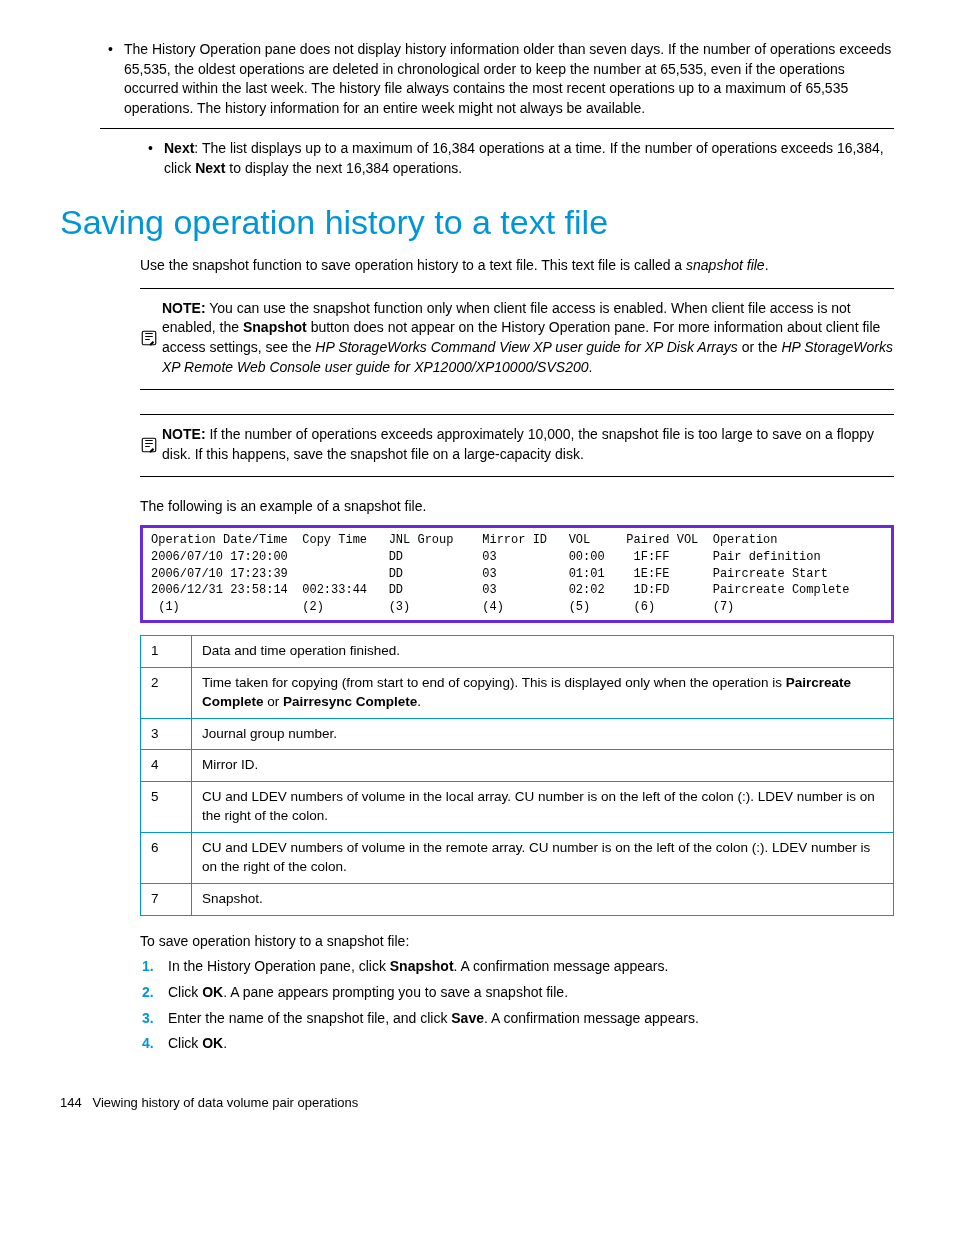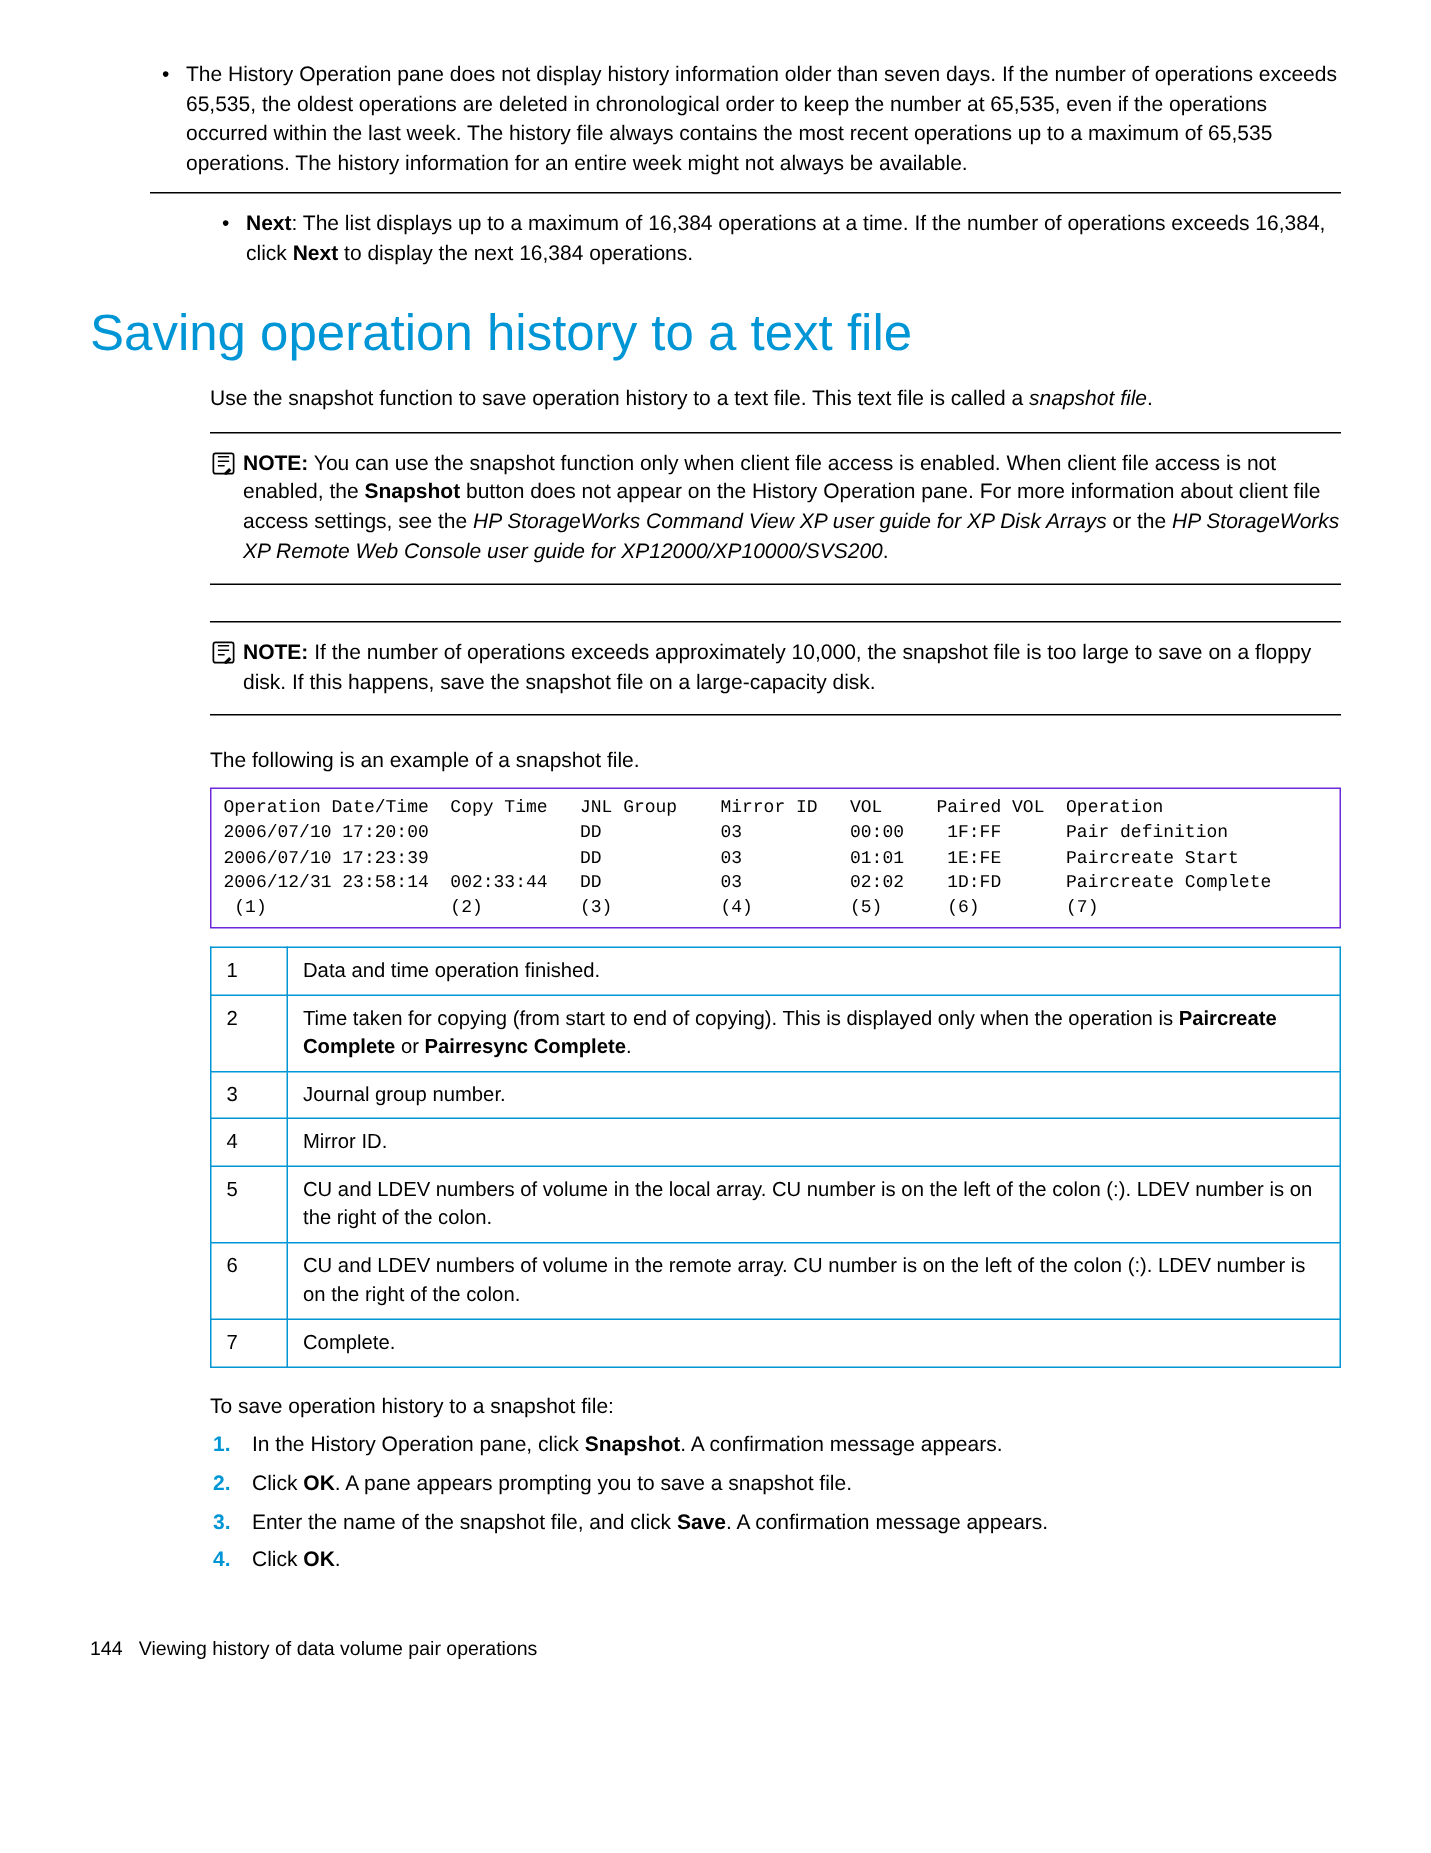--- a/index.html
+++ b/index.html
@@ -47,34 +47,34 @@
   }
   h2.section-title {
     font-family: Arial, Helvetica, sans-serif;
     font-weight: normal;
     font-size: 34px;
     color: #0096d6;
     margin: 20px 0 10px 0;
   }
   .note-row {
     display: flex;
-    align-items: flex-start;
+    align-items: center;
   }
   .note-icon {
     width: 18px;
     height: 18px;
     flex-shrink: 0;
     margin-right: 4px;
     margin-top: 1px;
   }
   .note-body {
     flex: 1;
   }
   .code-block {
-    border: 1px solid #6d28d9;
+    border: 3px solid #6d28d9;
     font-family: "Courier New", monospace;
     font-size: 12px;
     padding: 4px 8px;
     white-space: pre;
     overflow: hidden;
     margin: 8px 0 12px 0;
   }
   table.legend {
     border-collapse: collapse;
     width: 100%;
@@ -198,21 +198,21 @@
         <tr>
           <td class="num">5</td>
           <td>CU and LDEV numbers of volume in the local array. CU number is on the left of the colon (:). LDEV number is on the right of the colon.</td>
         </tr>
         <tr>
           <td class="num">6</td>
           <td>CU and LDEV numbers of volume in the remote array. CU number is on the left of the colon (:). LDEV number is on the right of the colon.</td>
         </tr>
         <tr>
           <td class="num">7</td>
-          <td>Complete.</td>
+          <td>Snapshot.</td>
         </tr>
       </tbody>
   </table>
 
   <p style="margin:10px 0 4px 0;">To save operation history to a snapshot file:</p>
 
   <ol class="steps" id="steps-list">
       <li><span class="step-num">1.</span><span>In the History Operation pane, click </span><span class="bold">Snapshot</span><span>. A confirmation message appears.</span></li>
       <li><span class="step-num">2.</span><span>Click </span><span class="bold">OK</span><span>. A pane appears prompting you to save a snapshot file.</span></li>
       <li><span class="step-num">3.</span><span>Enter the name of the snapshot file, and click </span><span class="bold">Save</span><span>. A confirmation message appears.</span></li>

